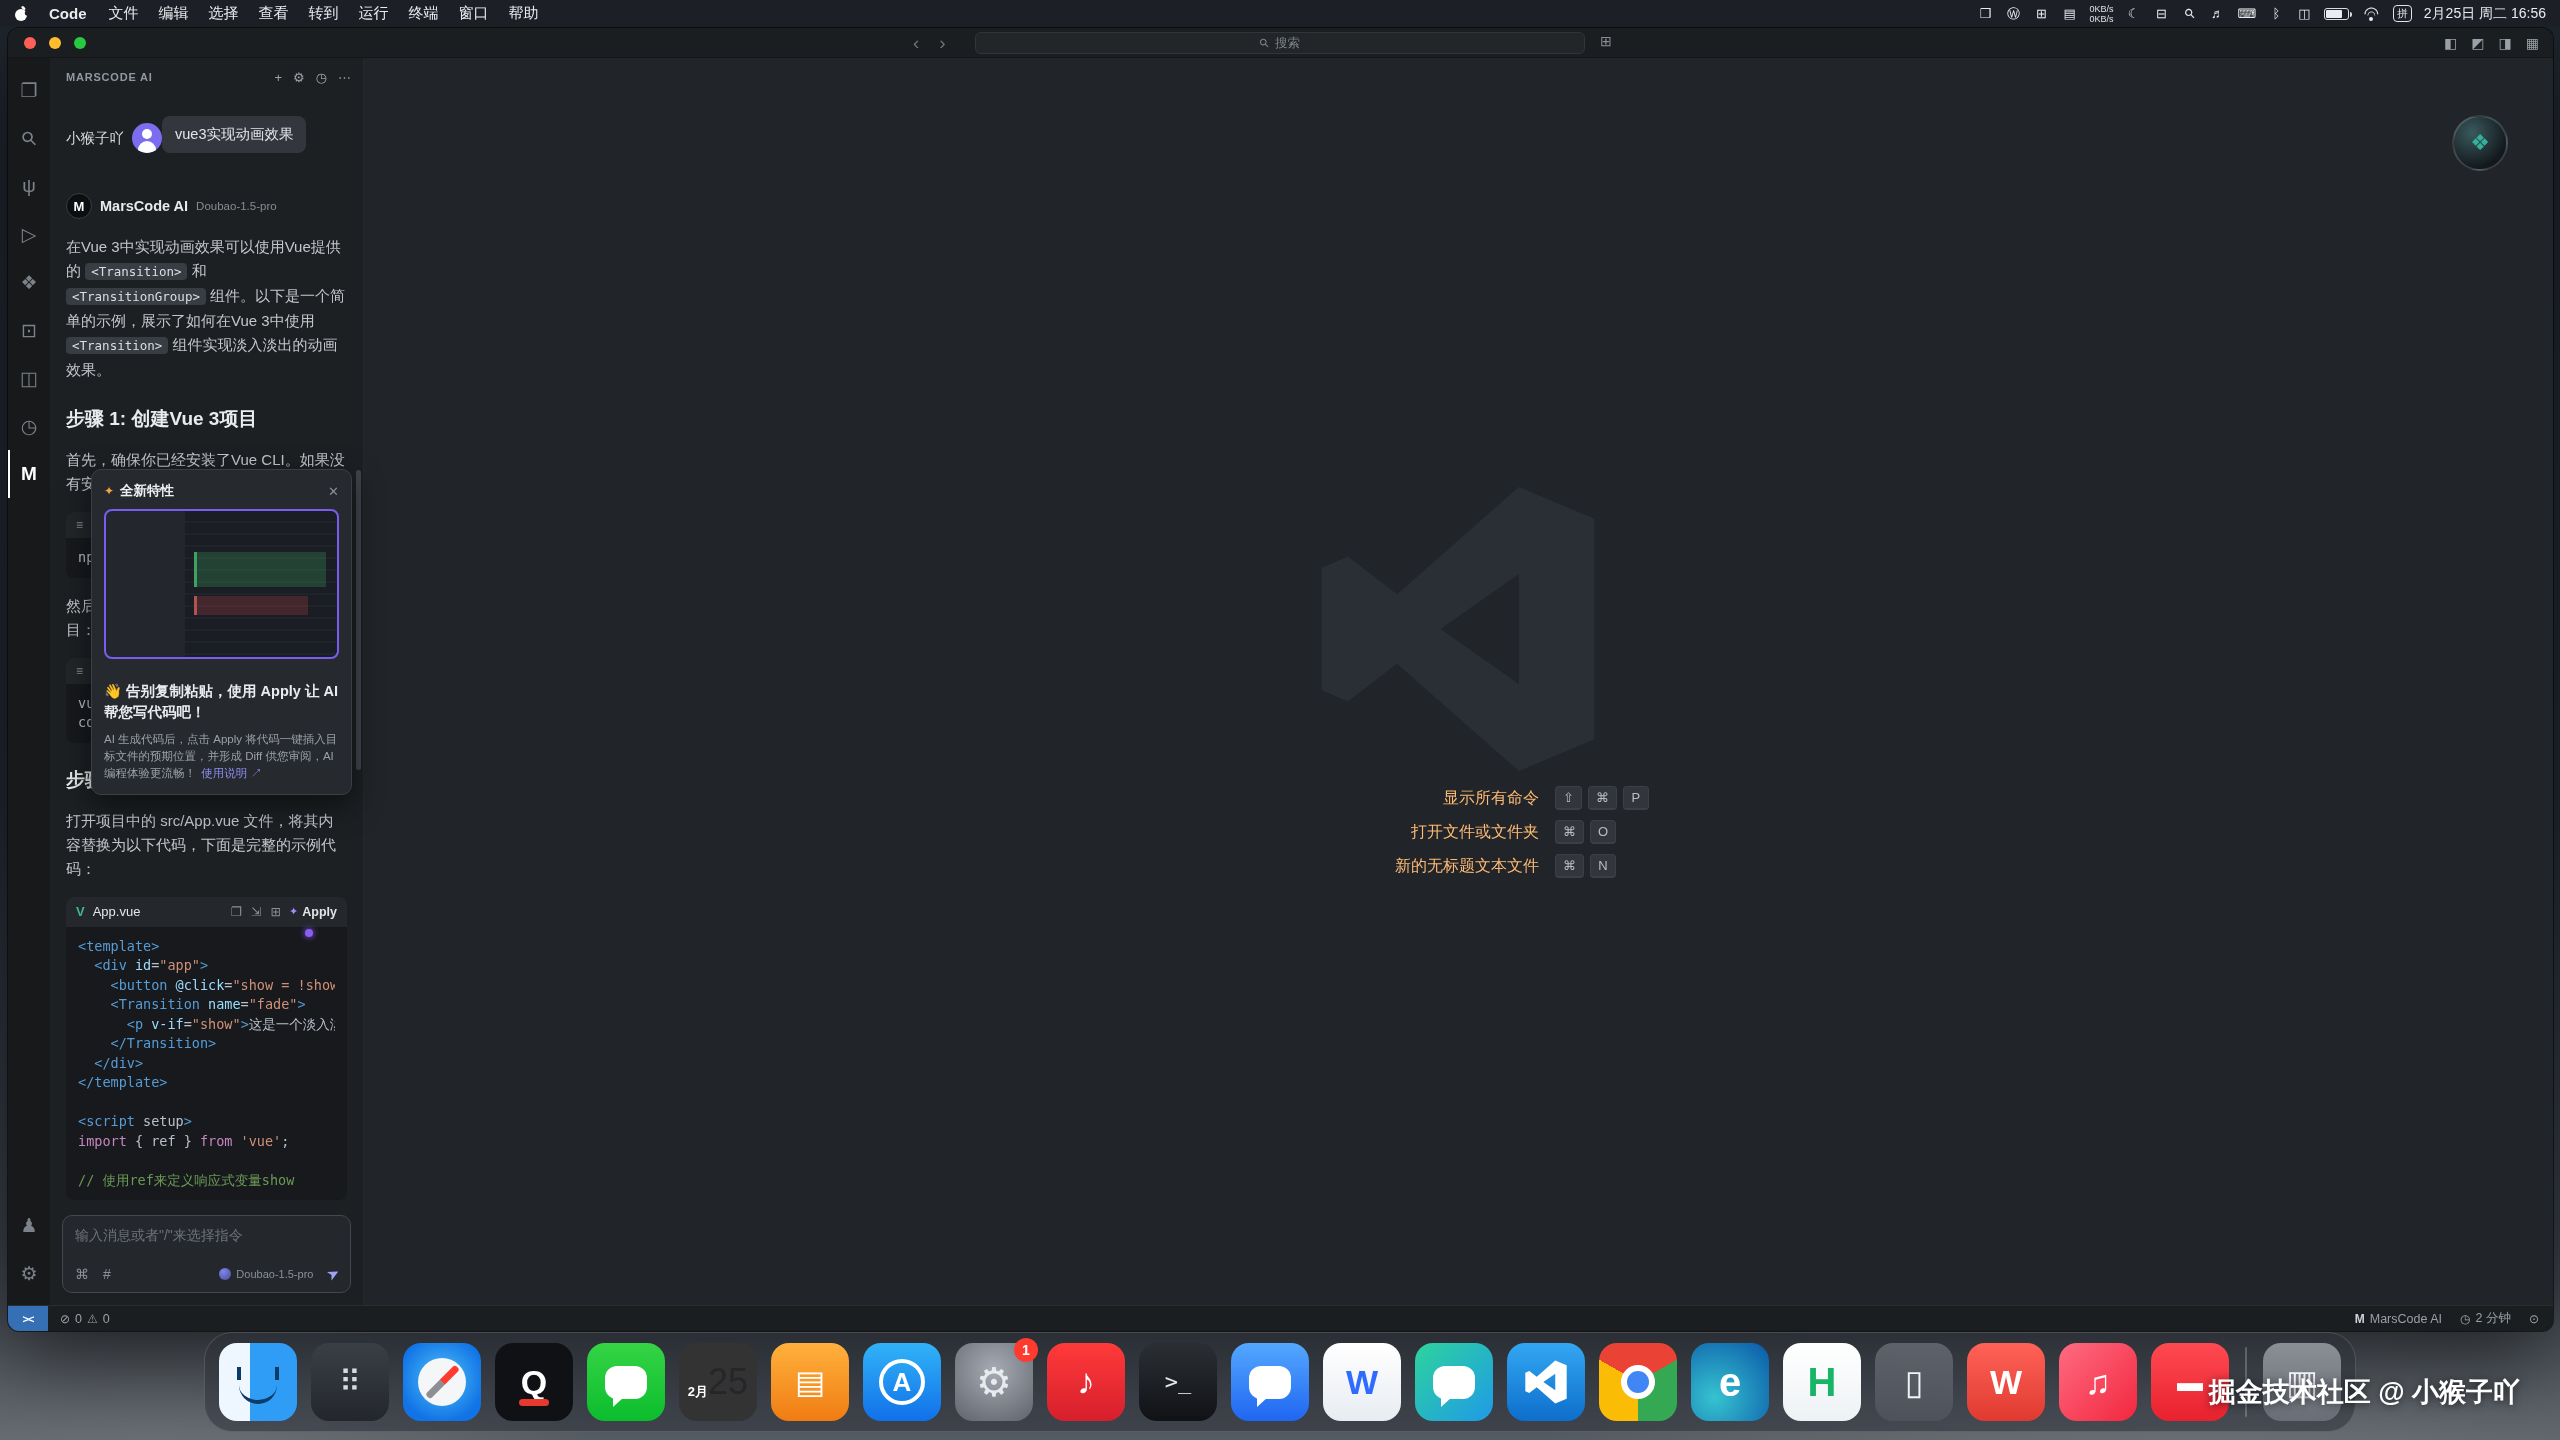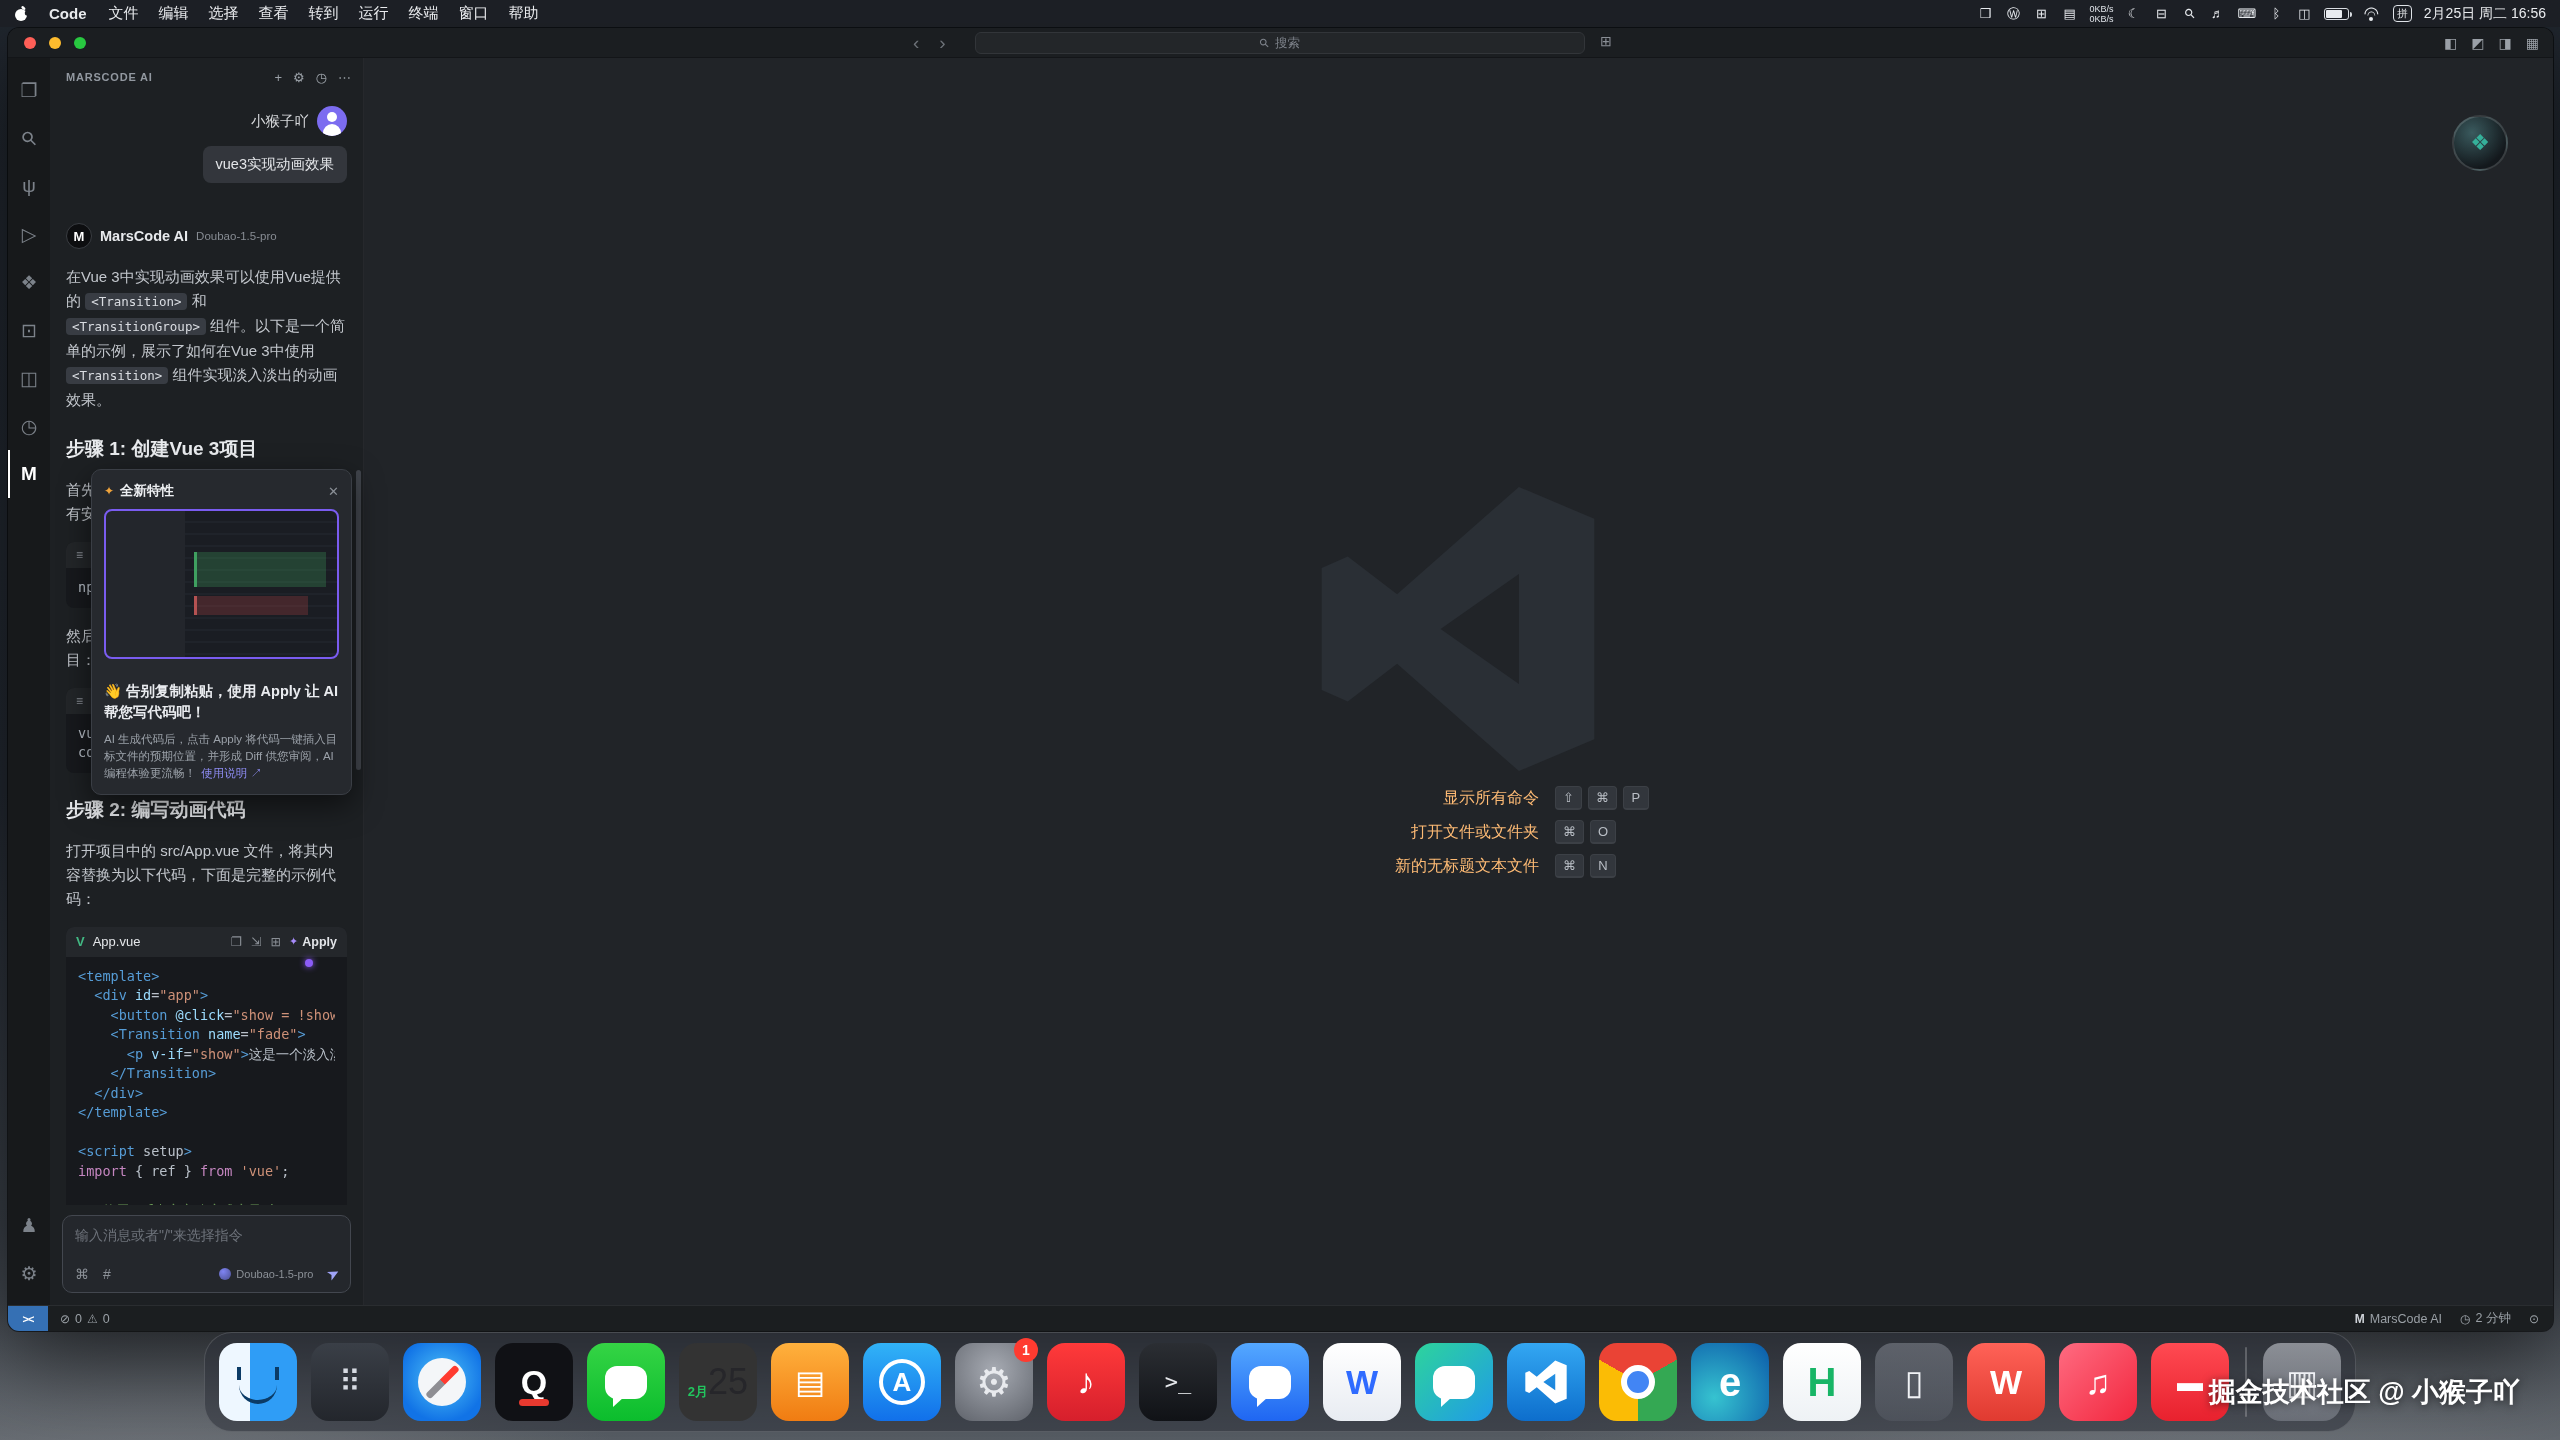--- a/index.html
+++ b/index.html
@@ -48,21 +48,21 @@
   .activitybar{position:absolute;left:0;top:30px;bottom:26px;width:42px;background:#17191b;display:flex;flex-direction:column;padding-top:8px}
   #ab-bottom{margin-top:auto;padding-bottom:8px}
   .ab-cell{height:48px;display:flex;align-items:center;justify-content:center;font-size:19px;color:#7c828a}
   .ab-cell.active{color:#fff;box-shadow:inset 2px 0 0 #fff;font-weight:800}
   
   .sidepanel{position:absolute;left:42px;top:30px;bottom:26px;width:314px;background:#1d2023;border-right:1px solid #26282c}
   .sp-header{height:38px;display:flex;align-items:center;padding:0 12px 0 16px}
   .sp-title{font-size:11px;letter-spacing:.8px;color:#9298a0;font-weight:600}
   .sp-hicons{margin-left:auto;display:flex;gap:11px;color:#9aa0a7;font-size:13px}
   .sp-scroll{position:absolute;top:38px;bottom:100px;left:0;right:0;padding:0 16px;overflow:hidden}
-  .msg-user{margin-top:10px;display:flex;flex-direction:column;align-items:flex-end}
+  .msg-user{margin-top:10px;display:flex;align-items:flex-end}
   .mu-head{display:flex;align-items:center;gap:8px}
   .mu-name{font-size:14.5px;color:#d7d9dc}
   .avatar-user{position:relative;width:30px;height:30px;border-radius:50%;background:#7c6cf0;overflow:hidden}
   .avatar-user::before{content:"";position:absolute;left:50%;top:6px;transform:translateX(-50%);width:10px;height:10px;border-radius:50%;background:#fff}
   .avatar-user::after{content:"";position:absolute;left:50%;top:18px;transform:translateX(-50%);width:18px;height:12px;border-radius:9px 9px 0 0;background:#fff}
   .mu-bubble{margin-top:10px;background:#33363c;border-radius:8px;padding:9px 13px;color:#e3e5e8;font-size:14.5px;max-width:240px}
   .msg-ai-head{margin-top:40px;display:flex;align-items:center;gap:8px}
   .avatar-ai{width:26px;height:26px;border-radius:50%;background:#0d0e10;border:1px solid #3a3d42;color:#fff;
     display:flex;align-items:center;justify-content:center;font-size:13px;font-weight:800}
   .ai-name{font-size:14.5px;font-weight:700;color:#e8eaed}
@@ -149,21 +149,21 @@
   .di-safari{background:radial-gradient(circle at 50% 45%,#4fc3f8,#1173e6 75%)}
   .di-safari::before{content:"";position:absolute;width:48px;height:48px;border-radius:50%;background:#f4f6f8}
   .di-safari::after{content:"";position:absolute;width:7px;height:42px;border-radius:3px;transform:rotate(45deg);
     background:linear-gradient(180deg,#ff3b30 50%,#8e8e93 50%)}
   .di-qq{background:#101115}
   .di-qq .g{font-weight:800}
   .di-qq::after{content:"";position:absolute;bottom:15px;left:50%;transform:translateX(-50%);width:30px;height:7px;background:#e8392f;border-radius:4px}
   .di-bubble .bub{position:relative;width:42px;height:33px;background:#fff;border-radius:12px}
   .di-bubble .bub::after{content:"";position:absolute;left:8px;bottom:-8px;width:0;height:0;
     border-top:10px solid #fff;border-right:11px solid transparent}
-  .cal-m{font-size:13px;color:#22c55e;font-weight:700;margin-top:19px}
+  .cal-m{font-size:13px;color:#ffffff;font-weight:700;margin-top:19px}
   .cal-d{font-size:36px;color:#26262a;line-height:1.05}
   .di-appstore{background:linear-gradient(180deg,#31b3f7,#1170ea)}
   .di-appstore .ring{position:absolute;width:46px;height:46px;border:4px solid #fff;border-radius:50%}
   .di-appstore .g{position:relative;font-size:26px;font-weight:700}
   .di-chrome{background:conic-gradient(from -60deg,#ea4335 0 120deg,#34a853 120deg 240deg,#fbbc05 240deg 360deg)}
   .di-chrome .hub{width:34px;height:34px;border-radius:50%;background:#4285f4;border:6px solid #fff}
   .di-vscode{background:linear-gradient(180deg,#33a7f2,#0d6ecc)}
   .di-vscode svg{width:44px;height:44px}
   .mono{font-family:"DejaVu Sans Mono",monospace}
   .bold{font-weight:800}

